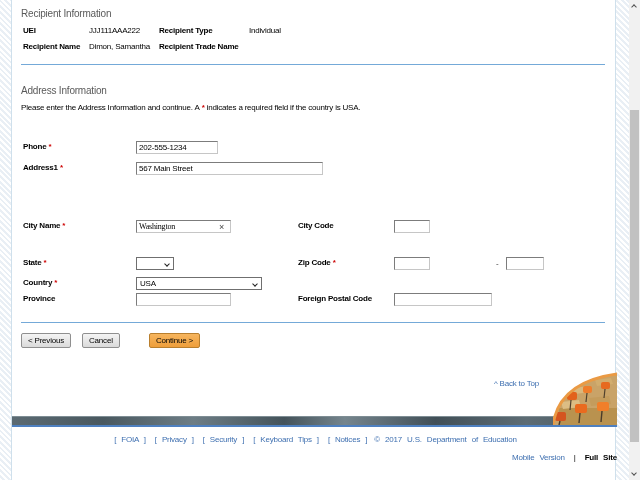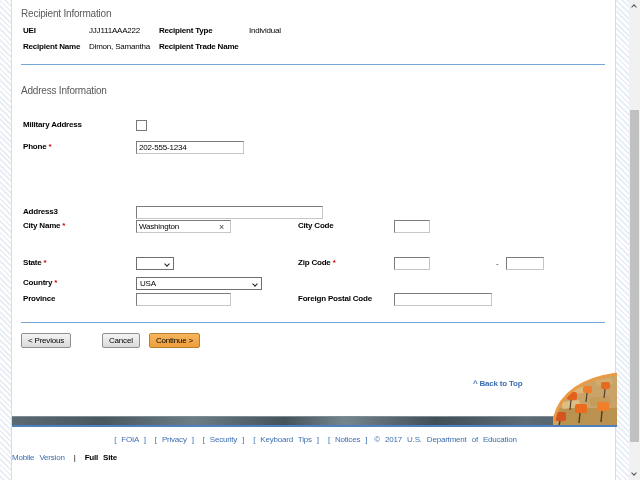--- a/index.html
+++ b/index.html
@@ -37,31 +37,31 @@
     border-right:1px solid #222; border-bottom:1px solid #222; transform:rotate(45deg); }
   .clear-x { position:absolute; left:207px; top:2px; font-size:9px; color:#444; cursor:pointer; }
   .dash { position:absolute; left:484px; top:2px; color:#333; }
   .btn {
     position:absolute; top:333px; font-family:"Liberation Sans", sans-serif;
     font-size:8px; letter-spacing:-0.2px; padding:2px 6px; color:#000;
     background:linear-gradient(#f4f4f4,#dadada); border:1px solid #8f8f8f; border-radius:2px;
     cursor:pointer;
   }
   .btn-continue { background:linear-gradient(#f6b55e,#ee9e3b); border-color:#b97f2e; }
-  .backtotop { position:absolute; left:461px; top:379px; color:#3e6fb0; font-weight:bold; cursor:pointer; }
+  .backtotop { position:absolute; left:482px; top:379px; color:#3e6fb0; font-weight:normal; cursor:pointer; }
   .photo { position:absolute; left:541px; top:372px; width:64px; height:53px; z-index:3; }
   .bottom-bar {
     position:absolute; left:0; top:416px; width:605px; height:11px; z-index:2;
     background:linear-gradient(90deg,#5b6a72 0%,#49585f 15%,#6d7d85 30%,#44535a 45%,#75858d 55%,#414f57 70%,#5d6c74 85%,#4a5960 100%);
     border-top:1px solid #7e8d94; border-bottom:2px solid #4e80c0;
   }
   .footer1 { position:absolute; top:435px; left:0; width:605px; text-align:center;
     color:#3e6fb0; word-spacing:3px; }
   .footer1 a { color:#3e6fb0; text-decoration:none; margin:12px 2px; cursor:pointer; }
-  .footer2 { position:absolute; top:453px; left:0; width:605px; text-align:left; word-spacing:3px; }
+  .footer2 { position:absolute; top:453px; left:0; width:605px; text-align:right; word-spacing:3px; }
   .footer2 .mv { color:#3e6fb0; text-decoration:none; cursor:pointer; }
   .footer2 .sep { color:#000; margin:0 4px; }
   .footer2 .fs { color:#000; font-weight:bold; }
   .scrollbar { position:absolute; right:0; top:0; width:11px; height:480px;
     background:#f1f1f1; z-index:5; }
   .sb-btn { position:absolute; left:0; width:11px; height:12px; background:#f1f1f1; cursor:pointer; }
   .sb-up { top:0; } .sb-down { bottom:0; }
   .sb-chev { position:absolute; left:3px; width:4px; height:4px;
     border-right:1px solid #505050; border-bottom:1px solid #505050; }
   .sb-chev.up { top:5px; transform:rotate(-135deg); }
@@ -80,41 +80,41 @@
   <span class="abs blab" style="left:147px; top:26px">Recipient Type</span>
   <span class="abs" style="left:237px; top:26px">Individual</span>
   <span class="abs blab" style="left:11px; top:42px">Recipient Name</span>
   <span class="abs" style="left:77px; top:42px">Dimon, Samantha</span>
   <span class="abs blab" style="left:147px; top:42px">Recipient Trade Name</span>
   <span class="abs" style="left:262px; top:42px"></span>
 
   <div class="bluehr" style="top:64px"></div>
 
   <div class="sec-title abs" style="top:85px">Address Information</div>
-
-  <div class="row" style="top:119px">
-    <span class="flabel">Military Address</span>
-    <span class="checkbox"></span>
-  </div>
+  <div class="abs" style="left:9px; top:103px">
+    <span>Please enter the Address Information and continue. A</span><span class="req">*</span>
+    <span>indicates a required field if the country is USA.</span>
+  </div>
+
 
   <div class="row" style="top:141px">
     <span class="flabel"><span>Phone</span><span class="req">*</span></span>
-    <input class="tinput" style="left: 124px; width: 108px;" value="202-555-1234">
-  </div>
-
-
-
-  <div class="row" style="top:206px">
-    <span class="flabel">Address3</span>
-    <input class="tinput" style="left: 124px; width: 187px;" value="">
-  </div>
+    <input class="tinput" style="left: 124px; width: 82px;" value="202-555-1234">
+  </div>
+
+  <div class="row" style="top:162px">
+    <span class="flabel"><span>Address1</span><span class="req">*</span></span>
+    <input class="tinput" style="left: 124px; width: 187px;" value="567 Main Street">
+  </div>
+
+
 
   <div class="row" style="top:220px">
     <span class="flabel"><span>City Name</span><span class="req">*</span></span>
-    <input class="tinput" style="left: 124px; width: 95px;" value="Washington">
+    <input class="tinput" style="left: 124px; width: 95px; font-family: Liberation Serif, serif;" value="Washington">
     <span class="clear-x">×</span>
     <span class="rlabel">City Code</span>
     <input class="tinput" style="left: 382px; width: 36px;" value="">
   </div>
 
 
   <div class="row" style="top:257px">
     <span class="flabel"><span>State</span><span class="req">*</span></span>
     <div class="fakeselect" style="left:124px; width:38px">
       <span></span>
@@ -137,21 +137,21 @@
   <div class="row" style="top:293px">
     <span class="flabel">Province</span>
     <input class="tinput" style="left: 124px; width: 95px;" value="">
     <span class="rlabel">Foreign Postal Code</span>
     <input class="tinput" style="left: 382px; width: 98px;" value="">
   </div>
 
   <div class="bluehr" style="top:322px"></div>
 
   <button class="btn" style="left:9px">&lt; Previous</button>
-  <button class="btn" style="left:90px">Cancel</button>
+  <button class="btn" style="left:70px">Cancel</button>
   <button class="btn btn-continue" style="left:137px">Continue &gt;</button>
 
   <a class="backtotop">^ Back to Top</a>
 
   <svg class="photo" viewBox="0 0 64 53">
     <defs>
       <clipPath id="pc">
           <path d="M0,53 Q6,10 64,2 L64,53 Z"></path>
         </clipPath>
     </defs>

